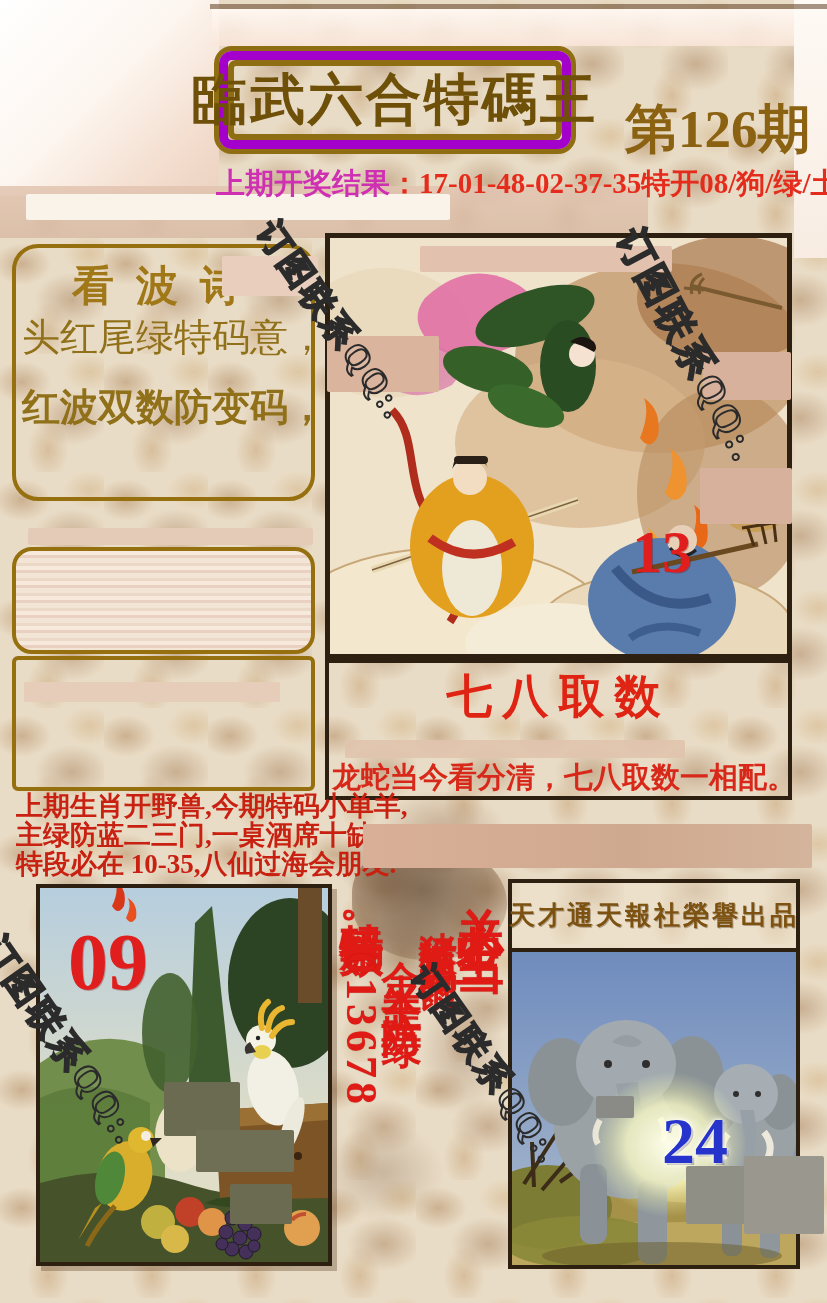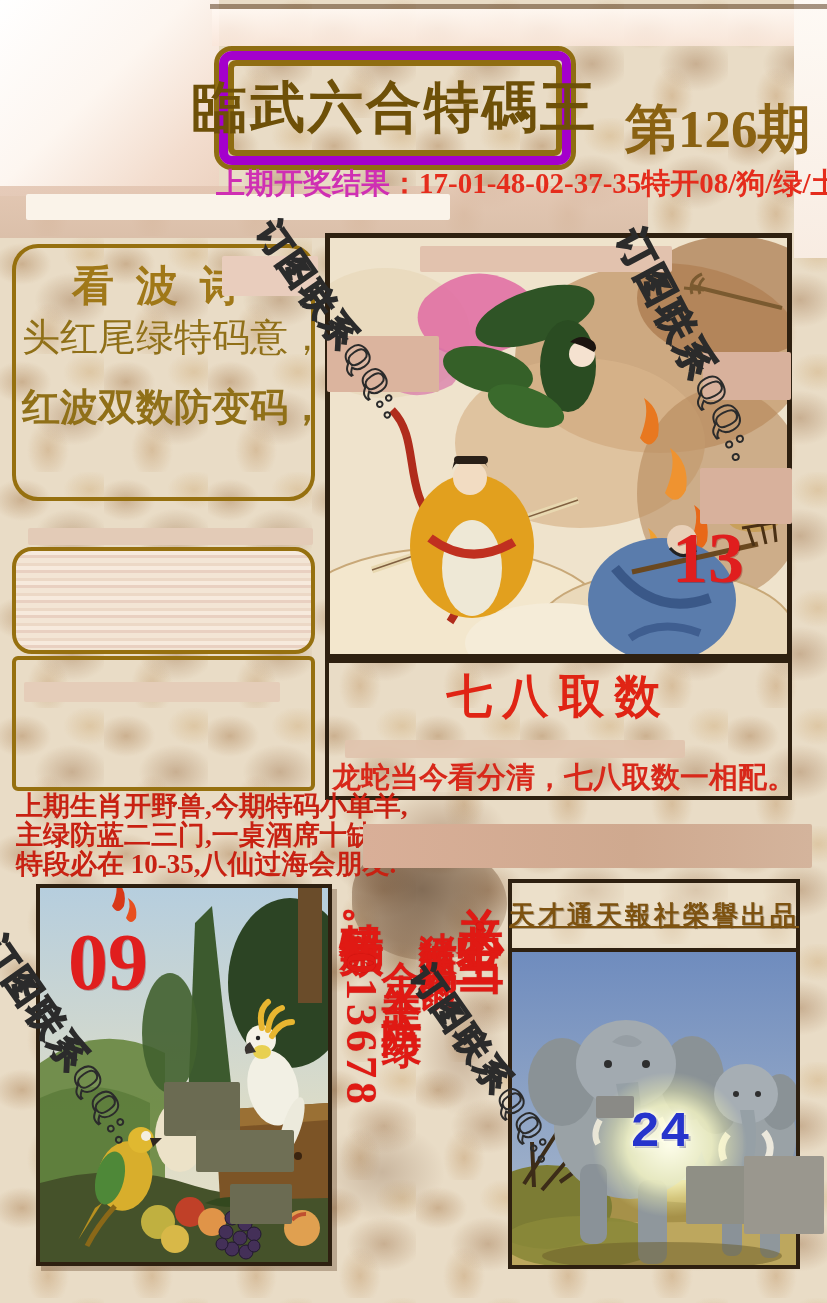--- a/index.html
+++ b/index.html
@@ -49,21 +49,21 @@
     background:linear-gradient(135deg,#ffffff 0%,#fdf6f0 45%,#f3ddce 80%,#ecd2c0 100%);"></div>
   <div class="abs" style="left:212px;top:9px;width:615px;height:37px;z-index:5;
     background:linear-gradient(180deg,rgba(255,248,242,.95),rgba(250,230,218,.85));"></div>
   <div class="abs" style="left:210px;top:4px;width:617px;height:5px;background:rgba(92,62,32,.55);z-index:6;"></div>
   <div class="abs" style="left:794px;top:0;width:33px;height:258px;z-index:5;
     background:linear-gradient(180deg,#fefaf5,#f8ece2);"></div>
   <div class="abs" style="left:0;top:186px;width:648px;height:52px;z-index:5;
     background:linear-gradient(180deg,rgba(226,196,176,.85),rgba(214,182,160,.75));"></div>
   <div class="patch" style="left:26px;top:194px;width:424px;height:26px;background:#faf3e9;z-index:6;"></div>
 
-  <div class="abs" style="left:214px;top:46px;width:362px;height:124px;z-index:12;
+  <div class="abs" style="left:214px;top:46px;width:362px;height:108px;z-index:12;
        border:5px solid #8f6d12;border-radius:18px;box-sizing:border-box;">
     <div style="position:absolute;inset:0;border:9px solid #a400cc;border-radius:13px;">
       <div style="position:absolute;inset:0;border:6px solid #8f6d12;border-radius:8px;display:flex;align-items:center;justify-content:center;">
         <span style="font-size:55px;font-weight:bold;color:#6e5008;letter-spacing:3px;white-space:nowrap;">臨武六合特碼王</span>
       </div>
     </div>
   </div>
 
   <div class="abs" style="left:580px;top:94px;font-size:53px;font-weight:bold;color:#8a6212;white-space:nowrap;z-index:12;margin-left:45px;">第126期</div>
 
@@ -124,21 +124,21 @@
       <ellipse cx="424" cy="282" rx="26" ry="12" fill="#c8a05c"></ellipse>
       <circle cx="424" cy="272" r="12" fill="#b88c48"></circle>
 
       <line x1="302" y1="334" x2="428" y2="306" stroke="#6a4820" stroke-width="5"></line>
       <path d="M418,290 l6,18 m8,-20 l4,18 m8,-20 l2,18 m-34,-14 l38,-6" stroke="#4a3014" stroke-width="3" fill="none"></path>
 
       <line x1="362" y1="48" x2="452" y2="70" stroke="#7a5a30" stroke-width="4"></line>
       <path d="M372,36 q-14,6 -10,20 m12,-16 q-8,8 -4,16 m-16,-6 l20,2" stroke="#7a5a30" stroke-width="3" fill="none"></path>
     </svg>
   </div>
-  <div class="bignum" style="left:672px;top:522px;font-size:72px;color:#e01e1e;text-shadow:1px 1px 0 rgba(120,0,0,.3);">13</div>
+  <div class="bignum" style="left:632px;top:522px;font-size:60px;color:#e01e1e;text-shadow:1px 1px 0 rgba(120,0,0,.3);">13</div>
   <div class="patch" style="left:327px;top:336px;width:112px;height:56px;background:#dbb49e;z-index:14;"></div>
   <div class="patch" style="left:703px;top:352px;width:88px;height:48px;background:#d8b19c;z-index:14;"></div>
   <div class="patch" style="left:700px;top:468px;width:92px;height:56px;background:#d8b19c;z-index:14;"></div>
   <div class="patch" style="left:420px;top:246px;width:252px;height:26px;background:#e2c2ae;z-index:14;"></div>
 
   <div class="box-border" style="left:325px;top:659px;width:467px;height:141px;"></div>
   <div class="abs" style="left:325px;top:666px;width:467px;text-align:center;font-size:46px;font-weight:bold;color:#e02414;letter-spacing:10px;z-index:12;">七八取数</div>
   <div class="abs" style="left:332px;top:758px;font-size:29px;font-weight:bold;color:#d8281a;white-space:nowrap;z-index:12;">龙蛇当今看分清，七八取数一相配。</div>
   <div class="patch" style="left:345px;top:740px;width:340px;height:18px;background:#e0c3ad;opacity:.9;z-index:13;"></div>
 
@@ -230,21 +230,21 @@
   <div class="patch" style="left:196px;top:1130px;width:98px;height:42px;background:#6f6f55;z-index:14;"></div>
   <div class="patch" style="left:230px;top:1184px;width:62px;height:40px;background:#6b6b52;z-index:14;"></div>
 
   <div class="redv" style="left:448px;top:868px;font-size:48px;letter-spacing:10px;height:420px;">关必中主当·</div>
   <div class="redv" style="left:412px;top:902px;font-size:38px;letter-spacing:8px;height:400px;">猪猴马鸡狗鼠</div>
   <div class="redv" style="left:374px;top:928px;font-size:40px;letter-spacing:14px;height:380px;">金火主蓝防绿</div>
   <div class="redv" style="left:332px;top:888px;font-size:44px;letter-spacing:4px;height:420px;">特码尾数。013678</div>
 
   <div class="box-border" style="left:508px;top:879px;width:292px;height:390px;">
     <div style="height:69px;border-bottom:4px solid #2e2010;display:flex;align-items:center;justify-content:center;background:rgba(240,228,206,.45);box-sizing:border-box;">
-      <span style="font-size:26px;font-weight:bold;color:#7d5210;letter-spacing:3px;white-space:nowrap;text-shadow:1px 1px 0 rgba(60,36,8,.35);text-decoration:underline;">天才通天報社榮譽出品</span>
+      <span style="font-size:26px;font-weight:bold;color:#7d5210;letter-spacing:3px;white-space:nowrap;text-shadow:1px 1px 0 rgba(60,36,8,.35);">天才通天報社榮譽出品</span>
     </div>
     <svg width="284" height="313" viewBox="0 0 284 313">
       <defs>
         <linearGradient id="sky2" x1="0" y1="0" x2="0" y2="1">
           <stop offset="0" stop-color="#6f8cbe"></stop>
             <stop offset="1" stop-color="#aebccd"></stop>
         </linearGradient>
       </defs>
       <rect width="284" height="313" fill="url(#sky2)"></rect>
       <polygon points="185,195 284,148 284,235 175,235" fill="#8494ac" opacity=".85"></polygon>
@@ -276,22 +276,22 @@
       <path d="M228,158 q6,30 2,52 q-2,18 6,28 l10,-3 q-7,-12 -4,-28 q4,-26 0,-49 Z" fill="#96a0a6"></path>
       <path d="M216,182 q-10,12 -4,26 M252,180 q10,12 4,26" stroke="#ece8dc" stroke-width="7" fill="none"></path>
       <rect x="210" y="232" width="20" height="72" rx="8" fill="#8a9298"></rect>
       <rect x="248" y="234" width="20" height="72" rx="8" fill="#8f979c"></rect>
       <ellipse cx="150" cy="304" rx="120" ry="14" fill="#6a5c28" opacity=".5"></ellipse>
     </svg>
   </div>
 
   <div class="abs" style="left:592px;top:1072px;width:155px;height:145px;z-index:28;
     background:radial-gradient(closest-side,rgba(255,255,235,.98),rgba(255,255,200,.75) 55%,rgba(255,255,180,.35) 75%,transparent);border-radius:40%;"></div>
-  <div class="bignum" style="left:630px;top:1108px;font-size:50px;color:#2634cc;
-       text-shadow:0 0 4px #ffffff,0 0 10px #ffffe8,2px 2px 0 rgba(20,20,80,.4);font-family:Liberation Mono, monospace;">24</div>
+  <div class="bignum" style="left:662px;top:1108px;font-size:66px;color:#2634cc;
+       text-shadow:0 0 4px #ffffff,0 0 10px #ffffe8,2px 2px 0 rgba(20,20,80,.4);">24</div>
   <div class="patch" style="left:596px;top:1096px;width:38px;height:22px;background:#8a8a86;z-index:31;"></div>
   <div class="patch" style="left:686px;top:1166px;width:60px;height:58px;background:#8f8f85;z-index:31;"></div>
   <div class="patch" style="left:744px;top:1156px;width:80px;height:78px;background:#9a978e;z-index:31;"></div>
 
   <div class="wm" style="left:284px;top:212px;font-size:34px;transform:rotate(55deg);">订图联系QQ:.</div>
   <div class="wm" style="left:650px;top:220px;font-size:38px;transform:rotate(62deg);">订图联系QQ:.</div>
   <div class="wm" style="left:10px;top:926px;font-size:36px;transform:rotate(55deg);">订图联系QQ:.</div>
   <div class="wm" style="left:438px;top:956px;font-size:34px;transform:rotate(55deg);">订图联系QQ:.</div>
 
 </div>

